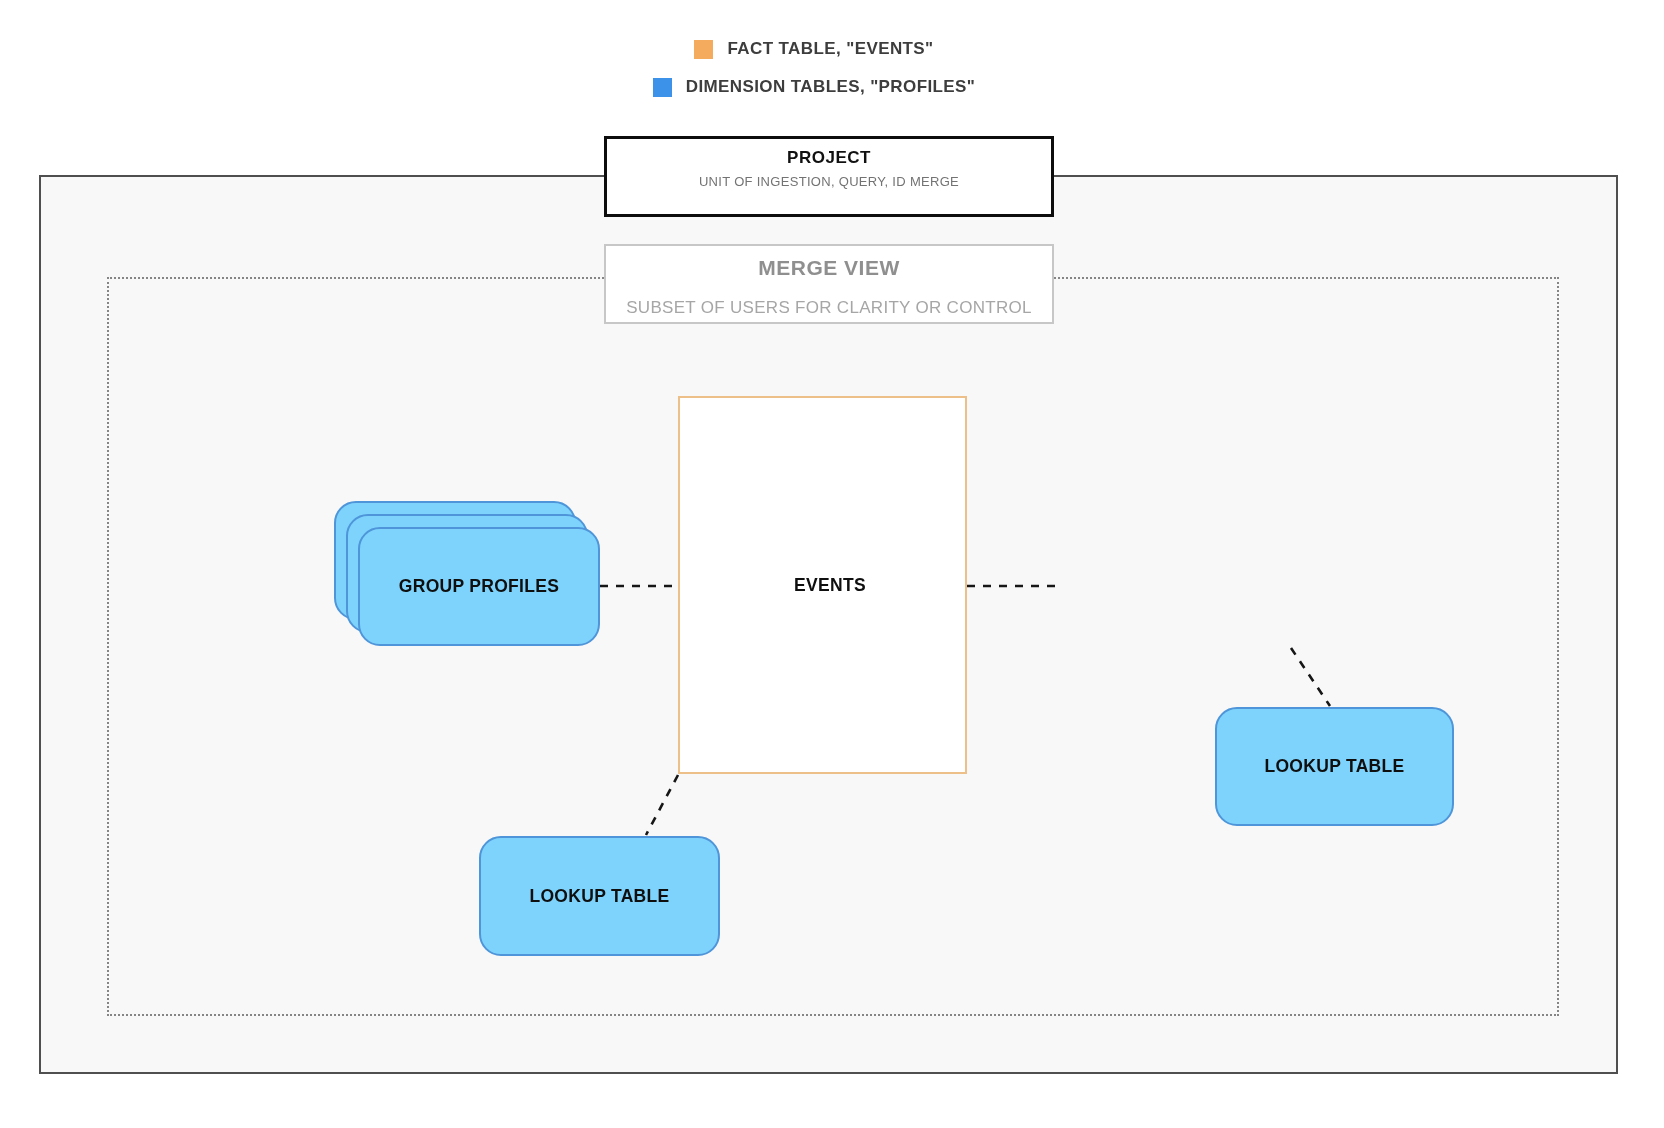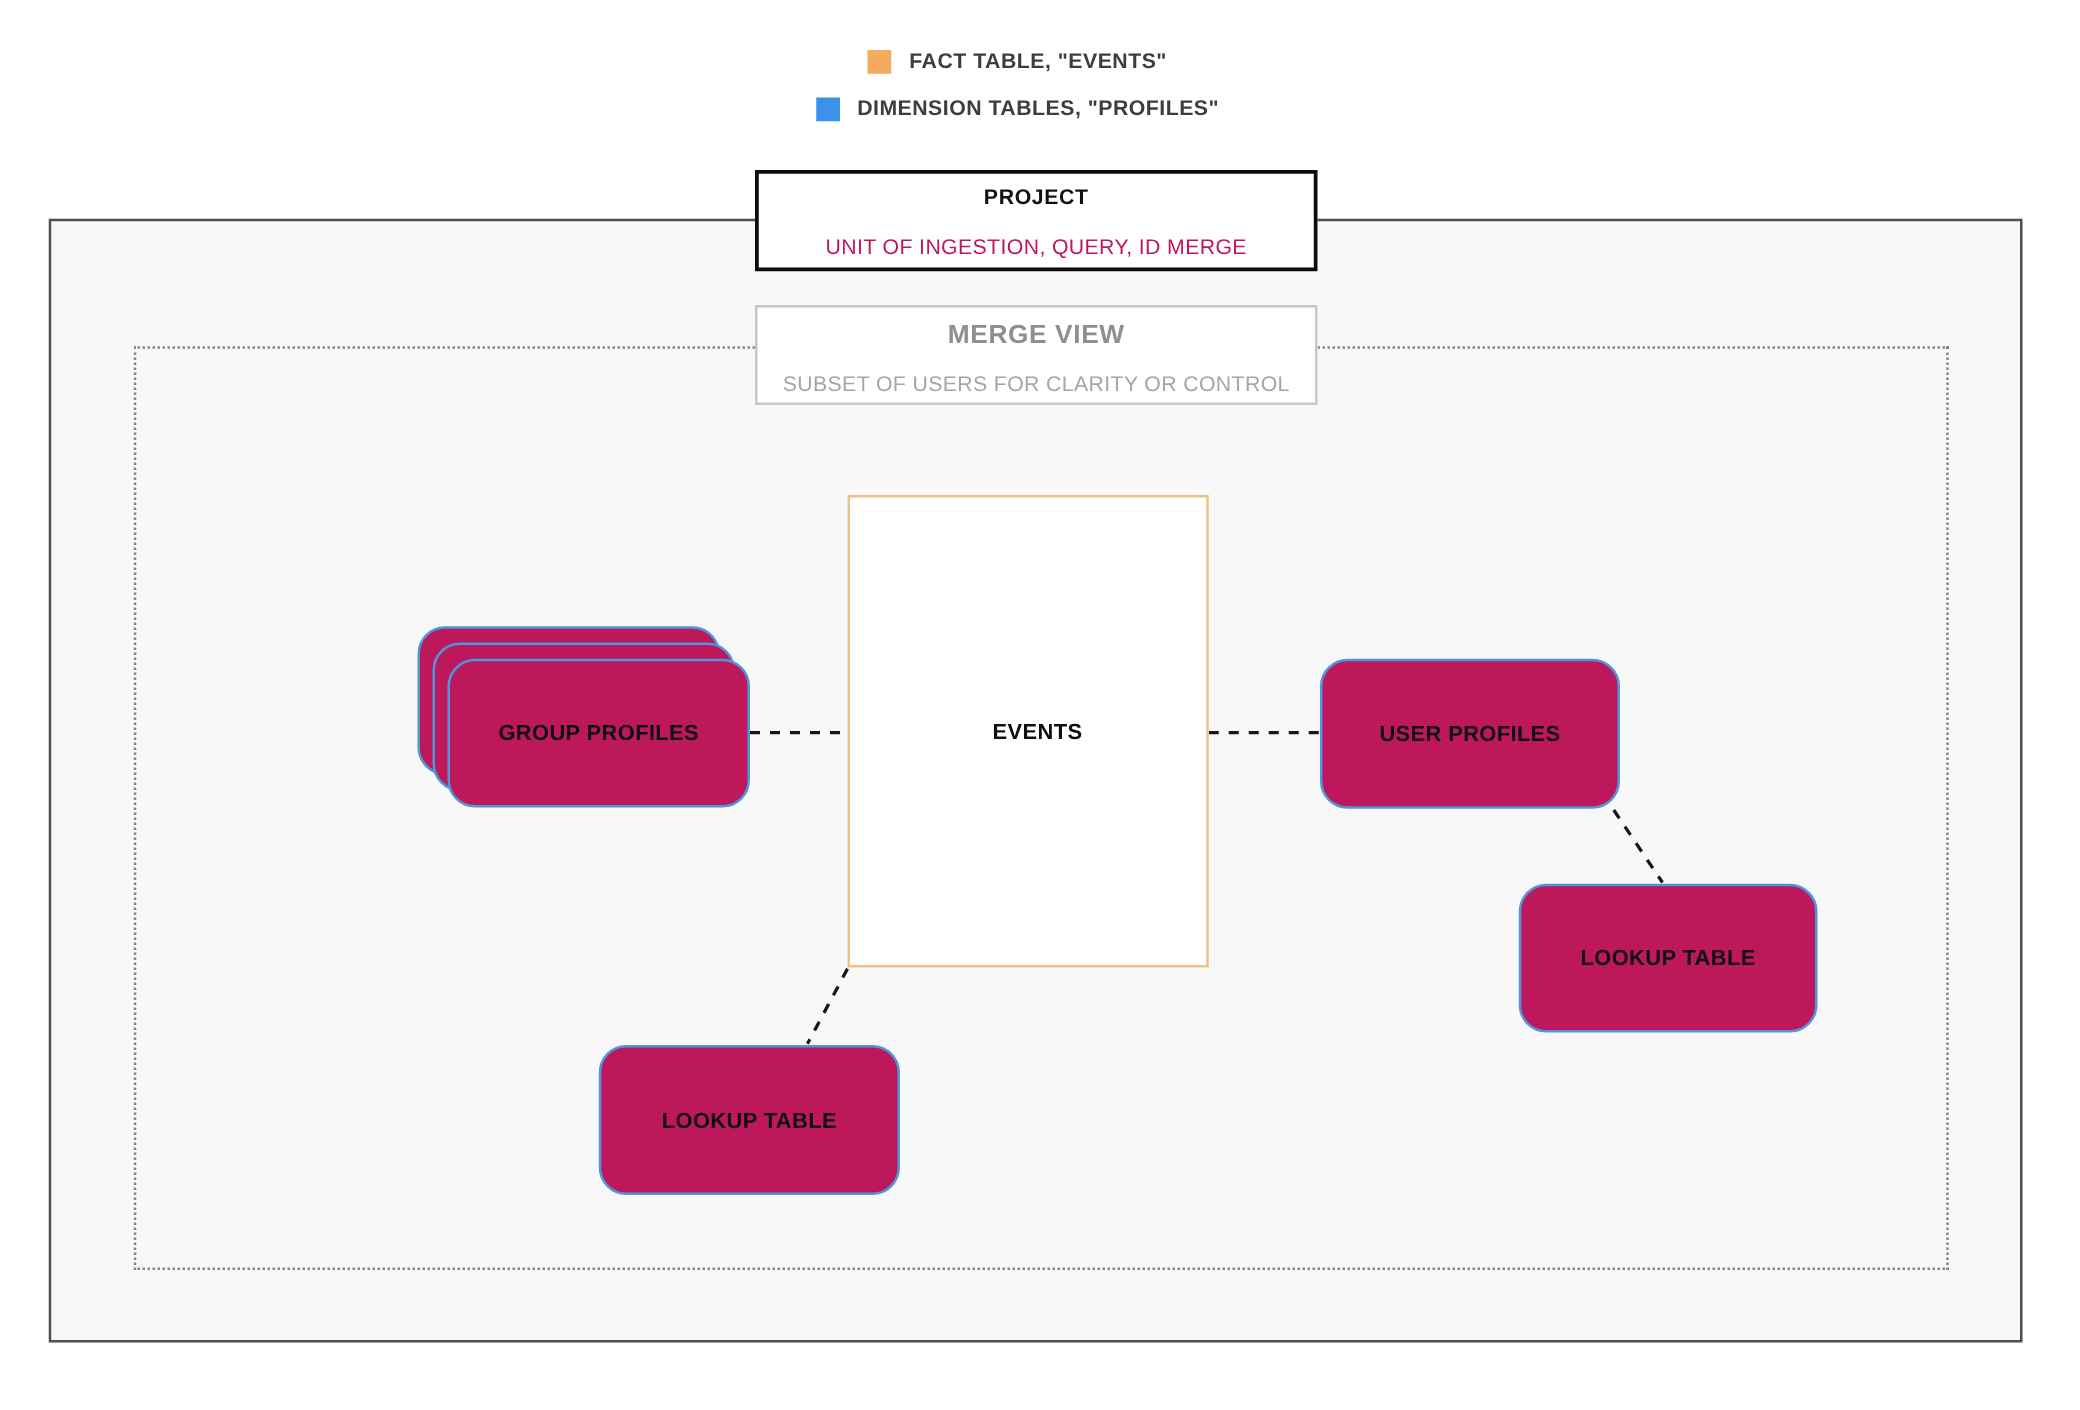--- a/index.html
+++ b/index.html
@@ -56,22 +56,22 @@
     box-sizing: border-box;
     text-align: center;
     z-index: 5;
   }
   .project-box .box-title {
     margin-top: 9px;
     font-size: 17px; font-weight: bold; color: #111111;
     letter-spacing: 0.5px;
   }
   .project-box .box-subtitle {
-    margin-top: 20px;
-    font-size: 17px; color: #be185d;
+    margin-top: 6px;
+    font-size: 13px; color: #737373;
     letter-spacing: 0.3px;
   }
   .dataview-box {
     position: absolute;
     left: 604px; top: 244px; width: 450px; height: 80px;
     background: #ffffff;
     border: 2px solid #c7c7c7;
     box-sizing: border-box;
     text-align: center;
     z-index: 5;
@@ -107,21 +107,21 @@
     position: absolute;
     left: 678px; top: 396px; width: 289px; height: 378px;
     background: #ffffff;
     border: 2px solid #edc08a;
     box-sizing: border-box;
     display: flex; align-items: center; justify-content: center;
     z-index: 4;
     padding-left: 15px;
   }
   .dim-card {
-    background: #be185d;
+    background: #7dd3fc;
     border: 2.5px solid #4e95d9;
     border-radius: 22px;
     box-sizing: border-box;
   }
   .group-stack {
     position: absolute;
     left: 334px; top: 501px; width: 266px; height: 146px;
     z-index: 4;
   }
   .group-stack .card { position: absolute; width: 242px; height: 119px; }
@@ -192,23 +192,20 @@
   </div>
 
   <div class="group-stack">
     <div class="dim-card card back"></div>
     <div class="dim-card card mid"></div>
     <div class="dim-card card front">
       <span class="node-label">GROUP PROFILES</span>
     </div>
   </div>
 
-  <div class="dim-card user-profiles-node">
-    <span class="node-label">USER PROFILES</span>
-  </div>
 
   <div class="dim-card lookup-right-node">
     <span class="node-label">LOOKUP TABLE</span>
   </div>
 
   <div class="dim-card lookup-bottom-node">
     <span class="node-label">LOOKUP TABLE</span>
   </div>
 
 </div>

